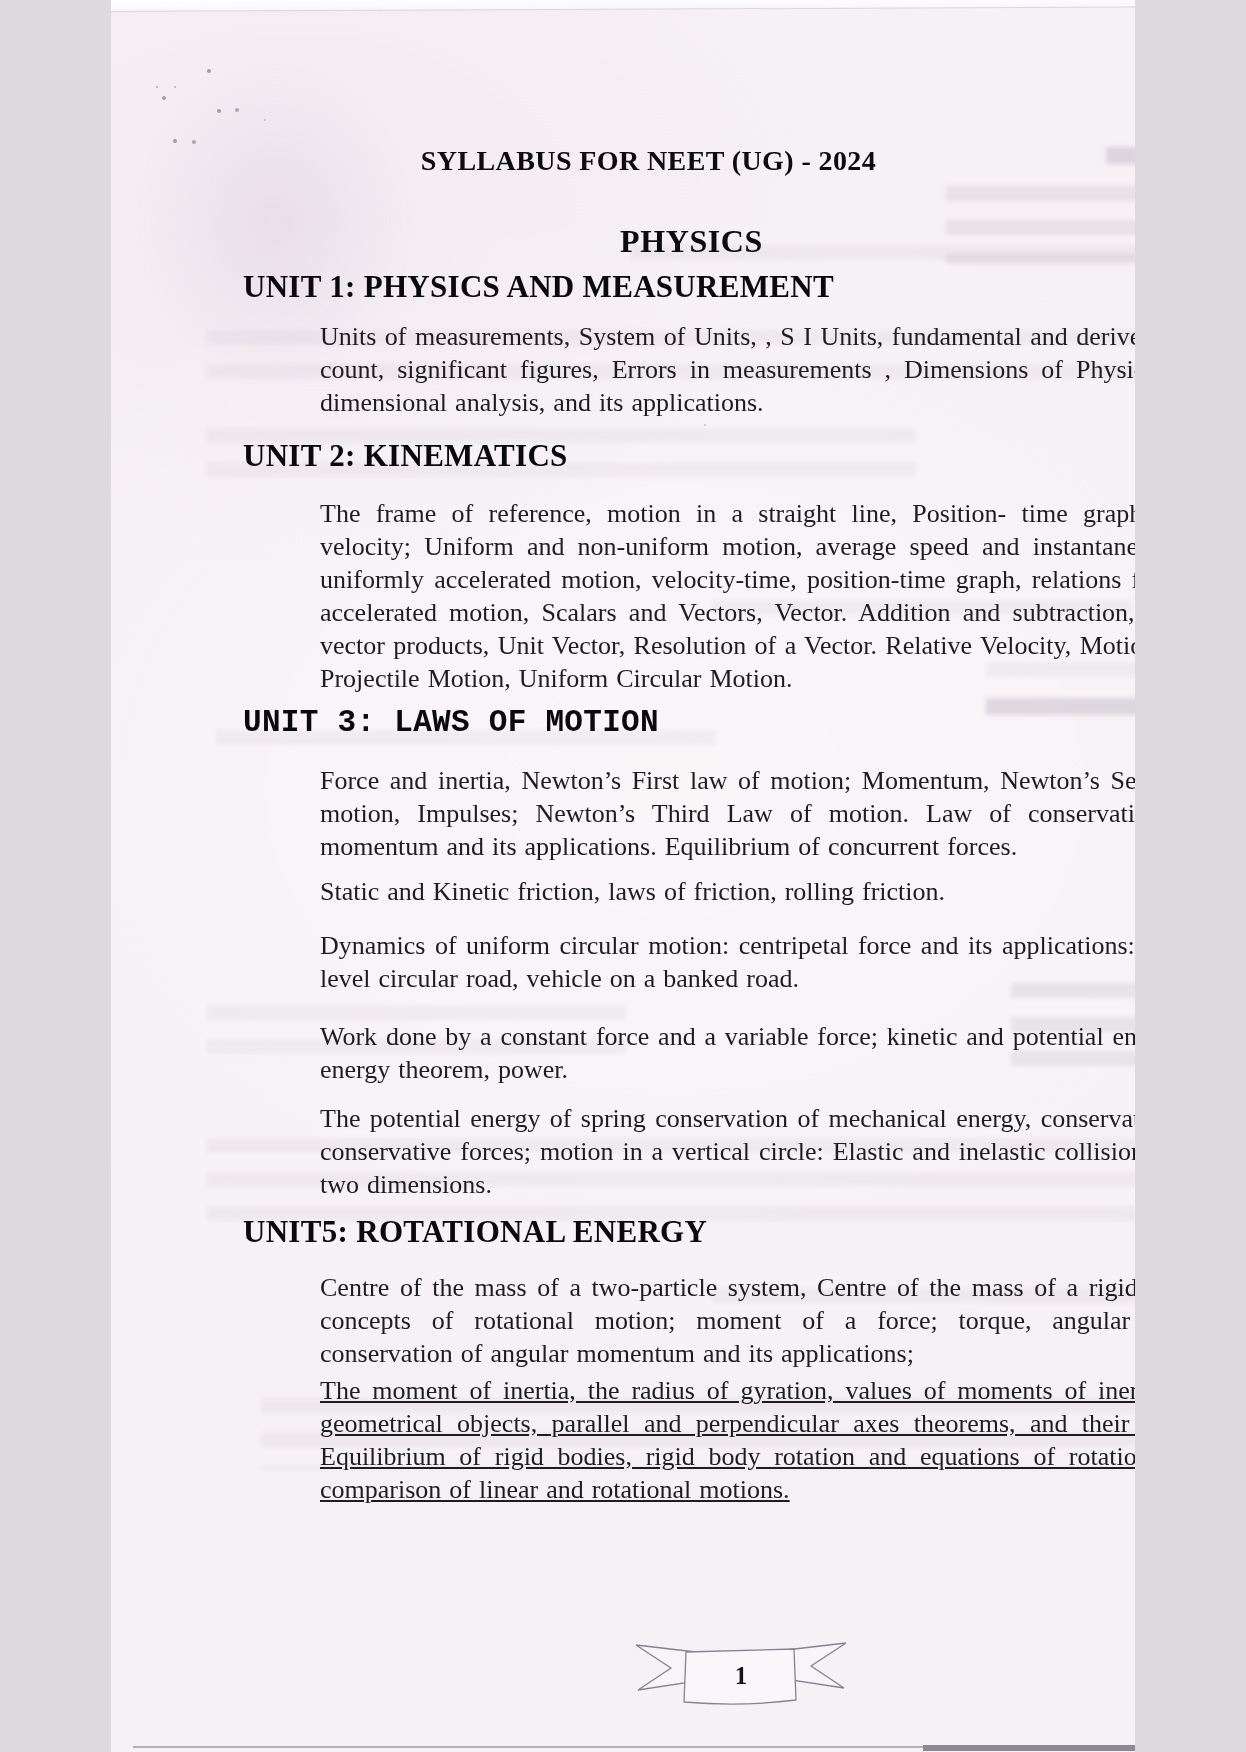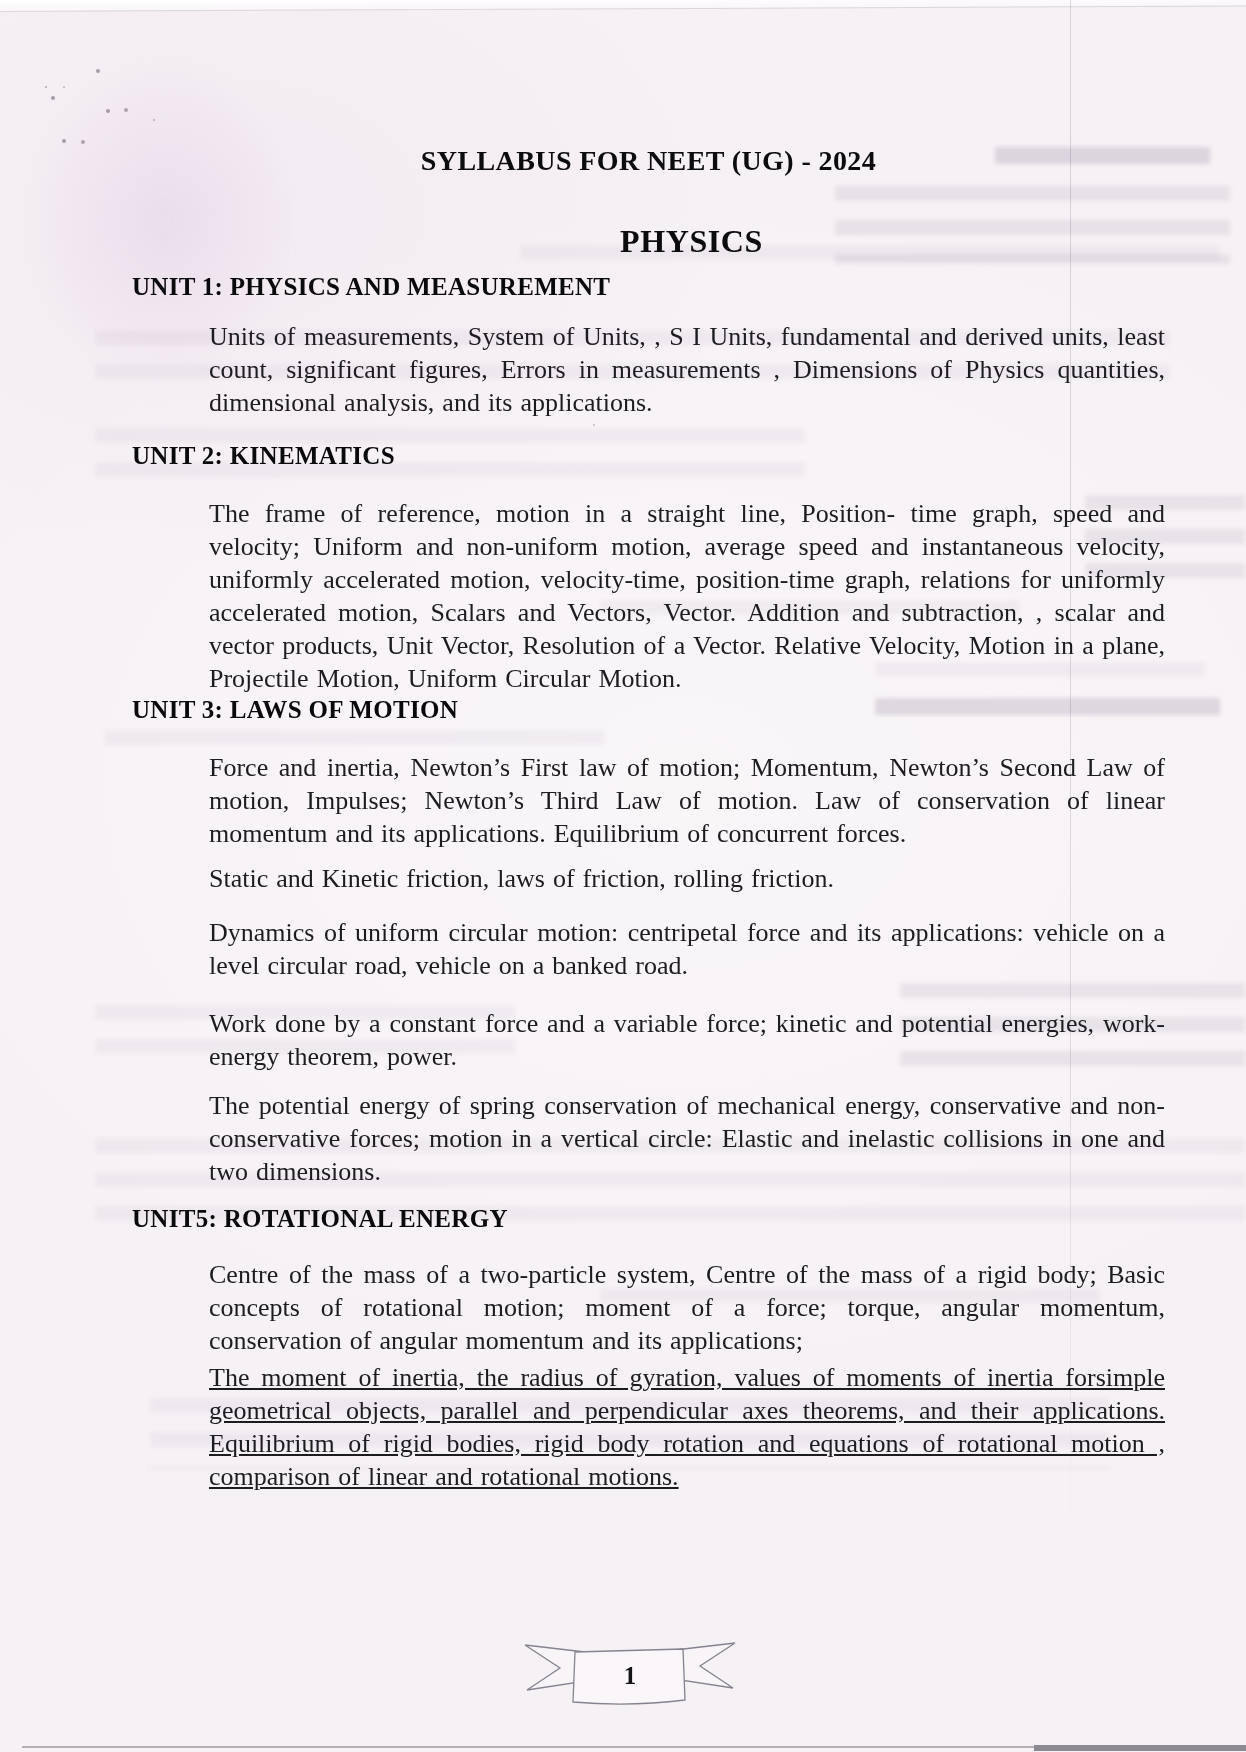--- a/index.html
+++ b/index.html
@@ -1,18 +1,18 @@
 <!DOCTYPE html>
 <html><head>
 <meta charset="utf-8">
 <style>
   html,body{margin:0;padding:0;background:#dddade;}
   .page{
     position:relative;
-    width:1246px;height:1752px;
+    width:1024px;height:1752px;
     margin:0 auto;
     background:
       radial-gradient(ellipse 900px 600px at 18% 12%, rgba(214,186,216,0.10), rgba(214,186,216,0) 60%),
       radial-gradient(ellipse 1200px 900px at 55% 45%, rgba(255,255,255,0.35), rgba(255,255,255,0) 70%),
       #f6f1f5;
     overflow:hidden;
     font-family:"Liberation Serif","DejaVu Serif",serif;
     color:#1d1c20;
   }
   
@@ -44,21 +44,21 @@
     background-image:repeating-linear-gradient(180deg,rgba(112,95,124,0.10) 0 15px,rgba(112,95,124,0) 15px 34px);
     filter:blur(2px);}
   .g-strong{background-image:repeating-linear-gradient(180deg,rgba(95,78,110,0.17) 0 17px,rgba(95,78,110,0) 17px 34px);}
   .g-faint{opacity:.55;}
   
   .content{position:relative;margin:0 81px 0 132px;padding-top:143px;}
   .doc-title{font-size:28px;font-weight:bold;line-height:36px;text-align:center;
     letter-spacing:.4px;color:#0c0b0e;margin:0;}
   .subject{font-size:32px;font-weight:bold;line-height:32px;text-align:center;
     letter-spacing:.6px;color:#0c0b0e;margin:46px 0 0 0;transform:translateX(43px);}
-  .unit-heading{font-size:25px;font-weight:bold;line-height:30px;letter-spacing:.3px;
+  .unit-heading{font-size:31px;font-weight:bold;line-height:30px;letter-spacing:.3px;
     color:#0a0a0c;margin:0;}
   .para{font-size:26px;line-height:33px;text-align:justify;margin:0 0 0 77px;width:956px;
     word-spacing:1.5px;color:#1d1c20;}
   
   .ribbon{position:absolute;left:520px;top:1636px;width:220px;height:72px;}
   .ribbon svg{position:absolute;left:0;top:0;}
   .ribbon .num{position:absolute;left:55px;top:26px;width:110px;text-align:center;
     font-size:25px;font-weight:bold;color:#141317;}
 </style>
 </head>
@@ -95,21 +95,21 @@
       <h3 class="unit-heading" style="margin-top:15px;">UNIT 1: PHYSICS AND MEASUREMENT</h3>
       <p class="para" style="margin-top:18px;">Units of measurements, System of Units, , S I Units, fundamental and derived units, least count, significant figures, Errors in measurements , Dimensions of Physics quantities, dimensional analysis, and its applications.</p>
     </section>
 
     <section>
       <h3 class="unit-heading" style="margin-top:22px;">UNIT 2: KINEMATICS</h3>
       <p class="para" style="margin-top:26px;">The frame of reference, motion in a straight line, Position- time graph, speed and velocity; Uniform and non-uniform motion, average speed and instantaneous velocity,  uniformly accelerated motion, velocity-time, position-time graph, relations for uniformly accelerated motion, Scalars and Vectors, Vector. Addition and subtraction, , scalar and vector products, Unit Vector, Resolution of a Vector. Relative Velocity, Motion in a plane, Projectile Motion, Uniform Circular Motion.</p>
     </section>
 
     <section>
-      <h3 class="unit-heading" style="margin-top:0;">UNIT 3: LAWS OF MOTION</h3>
+      <h3 class="unit-heading" style="margin-top:13px;font-family:Liberation Mono, monospace;">UNIT 3: LAWS OF MOTION</h3>
       <p class="para" style="margin-top:26px;">Force and inertia, Newton’s First law of motion; Momentum, Newton’s Second Law of motion, Impulses; Newton’s Third Law of motion. Law of conservation of linear momentum and its applications. Equilibrium of concurrent forces.</p>
       <p class="para" style="margin-top:12px;">Static and Kinetic friction, laws of friction, rolling friction.</p>
       <p class="para" style="margin-top:21px;">Dynamics of uniform circular motion: centripetal force and its applications: vehicle on a level circular road, vehicle on a banked road.</p>
     </section>
 
     <section>
       <p class="para" style="margin-top:25px;">Work done by a constant force and a variable force; kinetic and potential energies, work-energy theorem, power.</p>
       <p class="para" style="margin-top:16px;">The potential energy of spring conservation of mechanical energy, conservative and non-conservative forces; motion in a vertical circle: Elastic and inelastic collisions in one and two dimensions.</p>
     </section>
 

